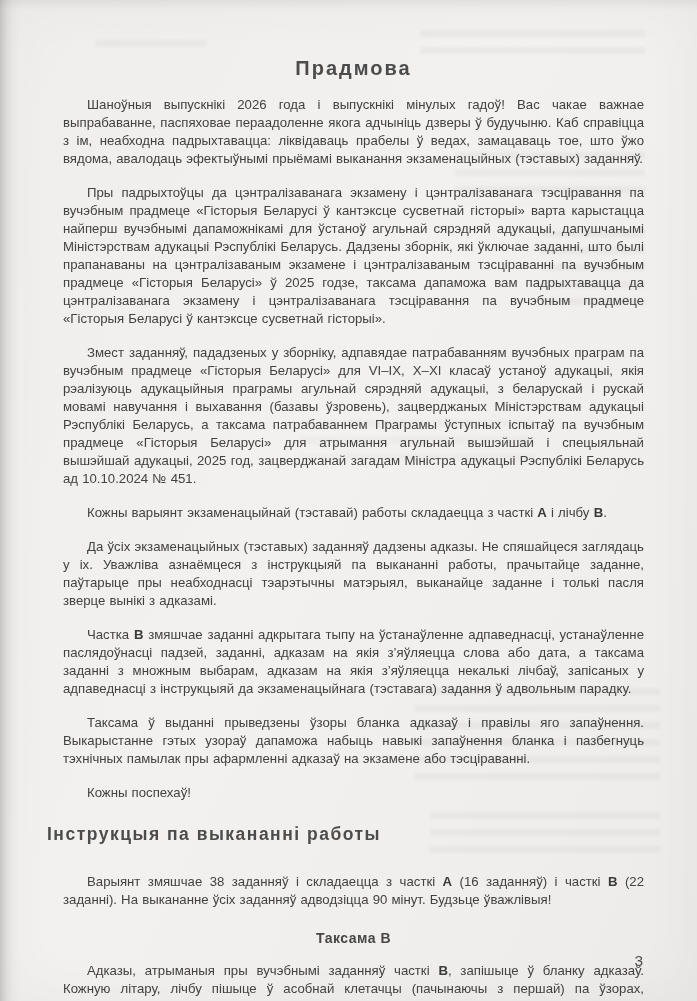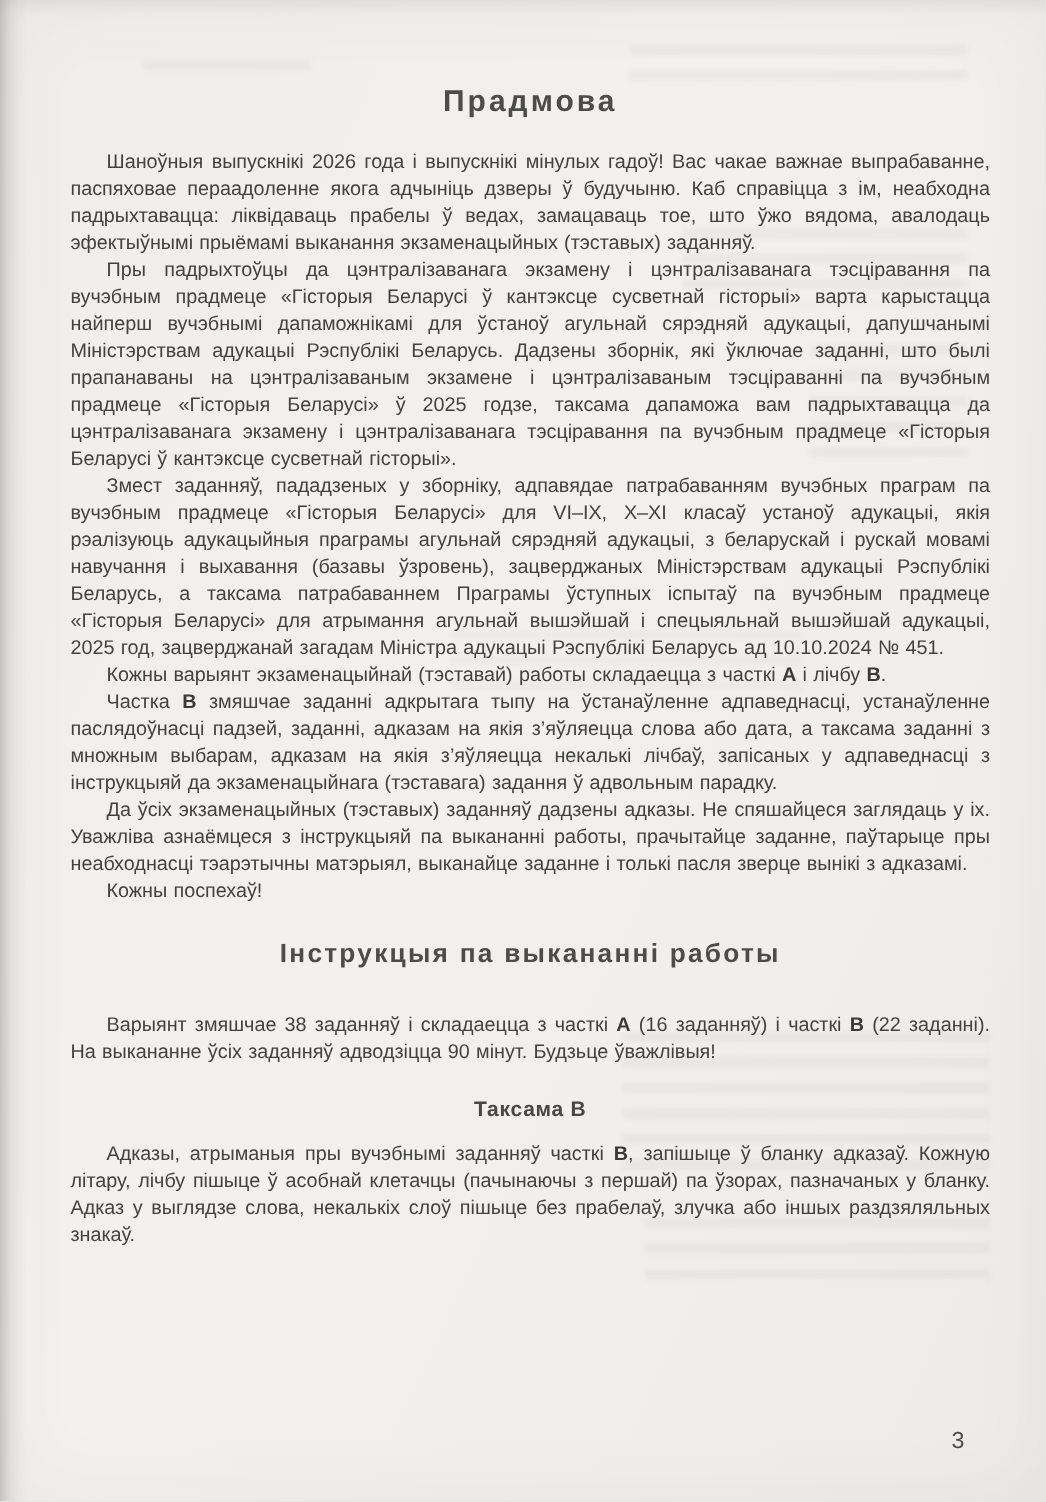--- a/index.html
+++ b/index.html
@@ -47,40 +47,39 @@
       rgba(0,0,0,0) 7px, rgba(0,0,0,0) 17px);
     pointer-events: none;
   }
   .content {
     position: absolute;
     left: 47px;
     top: 0;
     width: 613px;
   }
   h1.doc-title {
-    margin: 57px 0 19px 0;
+    margin: 57px 0 5px 0;
     text-align: center;
     font-size: 20px;
     font-weight: bold;
     letter-spacing: 2px;
     color: #4c4c4c;
   }
   p.body {
-    margin: 0;
+    margin: 16px;
     font-size: 13.2px;
     line-height: 18px;
     text-align: justify;
     text-indent: 24px;
     color: #424242;
     word-spacing: 0.5px;
   }
   p.body b { font-weight: 700; color: #3a3a3a; }
   h2.doc-title2 {
     margin: 22px 0 28px 0;
-    text-align: center;
     font-size: 17.5px;
     font-weight: bold;
     letter-spacing: 1.5px;
     color: #4c4c4c;
   }
   h3.section-head {
     margin: 21px 0 13px 0;
     text-align: center;
     font-size: 14px;
     font-weight: bold;
@@ -112,22 +111,23 @@
   <div class="smudge" style="left:430px; top:812px; width:230px; height:46px;"></div>
 
   <main class="content">
 
     <h1 class="doc-title">Прадмова</h1>
 
     <p class="body"><span>Шаноўныя выпускнікі 2026 года і выпускнікі мінулых гадоў! Вас чакае важнае выпрабаванне, паспяховае пераадоленне якога адчыніць дзверы ў будучыню. Каб справіцца з ім, неабходна падрыхтавацца: ліквідаваць прабелы ў ведах, замацаваць тое, што ўжо вядома, авалодаць эфектыўнымі прыёмамі выканання экзаменацыйных (тэставых) заданняў.</span></p>
     <p class="body"><span>Пры падрыхтоўцы да цэнтралізаванага экзамену і цэнтралізаванага тэсціравання па вучэбным прадмеце «Гісторыя Беларусі ў кантэксце сусветнай гісторыі» варта карыстацца найперш вучэбнымі дапаможнікамі для ўстаноў агульнай сярэдняй адукацыі, дапушчанымі Міністэрствам адукацыі Рэспублікі Беларусь. Дадзены зборнік, які ўключае заданні, што былі прапанаваны на цэнтралізаваным экзамене і цэнтралізаваным тэсціраванні па вучэбным прадмеце «Гісторыя Беларусі» ў 2025 годзе, таксама дапаможа вам падрыхтавацца да цэнтралізаванага экзамену і цэнтралізаванага тэсціравання па вучэбным прадмеце «Гісторыя Беларусі ў кантэксце сусветнай гісторыі».</span></p>
     <p class="body"><span>Змест заданняў, пададзеных у зборніку, адпавядае патрабаванням вучэбных праграм па вучэбным прадмеце «Гісторыя Беларусі» для VI–IX, X–XI класаў устаноў адукацыі, якія рэалізуюць адукацыйныя праграмы агульнай сярэдняй адукацыі, з беларускай і рускай мовамі навучання і выхавання (базавы ўзровень), зацверджаных Міністэрствам адукацыі Рэспублікі Беларусь, а таксама патрабаваннем Праграмы ўступных іспытаў па вучэбным прадмеце «Гісторыя Беларусі» для атрымання агульнай вышэйшай і спецыяльнай вышэйшай адукацыі, 2025 год, зацверджанай загадам Міністра адукацыі Рэспублікі Беларусь ад 10.10.2024 № 451.</span></p>
     <p class="body"><span>Кожны варыянт экзаменацыйнай (тэставай) работы складаецца з часткі </span><b>А</b><span> і лічбу </span><b>В</b><span>.</span></p>
+    <p class="body"><span>Да ўсіх экзаменацыйных (тэставых) заданняў дадзены адказы. Не спяшайцеся заглядаць у іх. Уважліва азнаёмцеся з інструкцыяй па выкананні работы, прачытайце заданне, паўтарыце пры неабходнасці тэарэтычны матэрыял, выканайце заданне і толькі пасля зверце вынікі з адказамі.</span></p>
     <p class="body"><span>Частка </span><b>В</b><span> змяшчае заданні адкрытага тыпу на ўстанаўленне адпаведнасці, устанаўленне паслядоўнасці падзей, заданні, адказам на якія з’яўляецца слова або дата, а таксама заданні з множным выбарам, адказам на якія з’яўляецца некалькі лічбаў, запісаных у адпаведнасці з інструкцыяй да экзаменацыйнага (тэставага) задання ў адвольным парадку.</span></p>
-    <p class="body"><span>Да ўсіх экзаменацыйных (тэставых) заданняў дадзены адказы. Не спяшайцеся заглядаць у іх. Уважліва азнаёмцеся з інструкцыяй па выкананні работы, прачытайце заданне, паўтарыце пры неабходнасці тэарэтычны матэрыял, выканайце заданне і толькі пасля зверце вынікі з адказамі.</span></p>
+    <p class="body"><span>Таксама ў выданні прыведзены ўзоры бланка адказаў і правілы яго запаўнення. Выкарыстанне гэтых узораў дапаможа набыць навыкі запаўнення бланка і пазбегнуць тэхнічных памылак пры афармленні адказаў на экзамене або тэсціраванні.</span></p>
     <p class="body"><span>Кожны поспехаў!</span></p>
 
     <h2 class="doc-title2">Інструкцыя па выкананні работы</h2>
 
     <p class="body"><span>Варыянт змяшчае 38 заданняў і складаецца з часткі </span><b>А</b><span> (16 заданняў) і часткі </span><b>В</b><span> (22 заданні). На выкананне ўсіх заданняў адводзіцца 90 мінут. Будзьце ўважлівыя!</span></p>
 
 
 
     <h3 class="section-head">Таксама В</h3>
 

